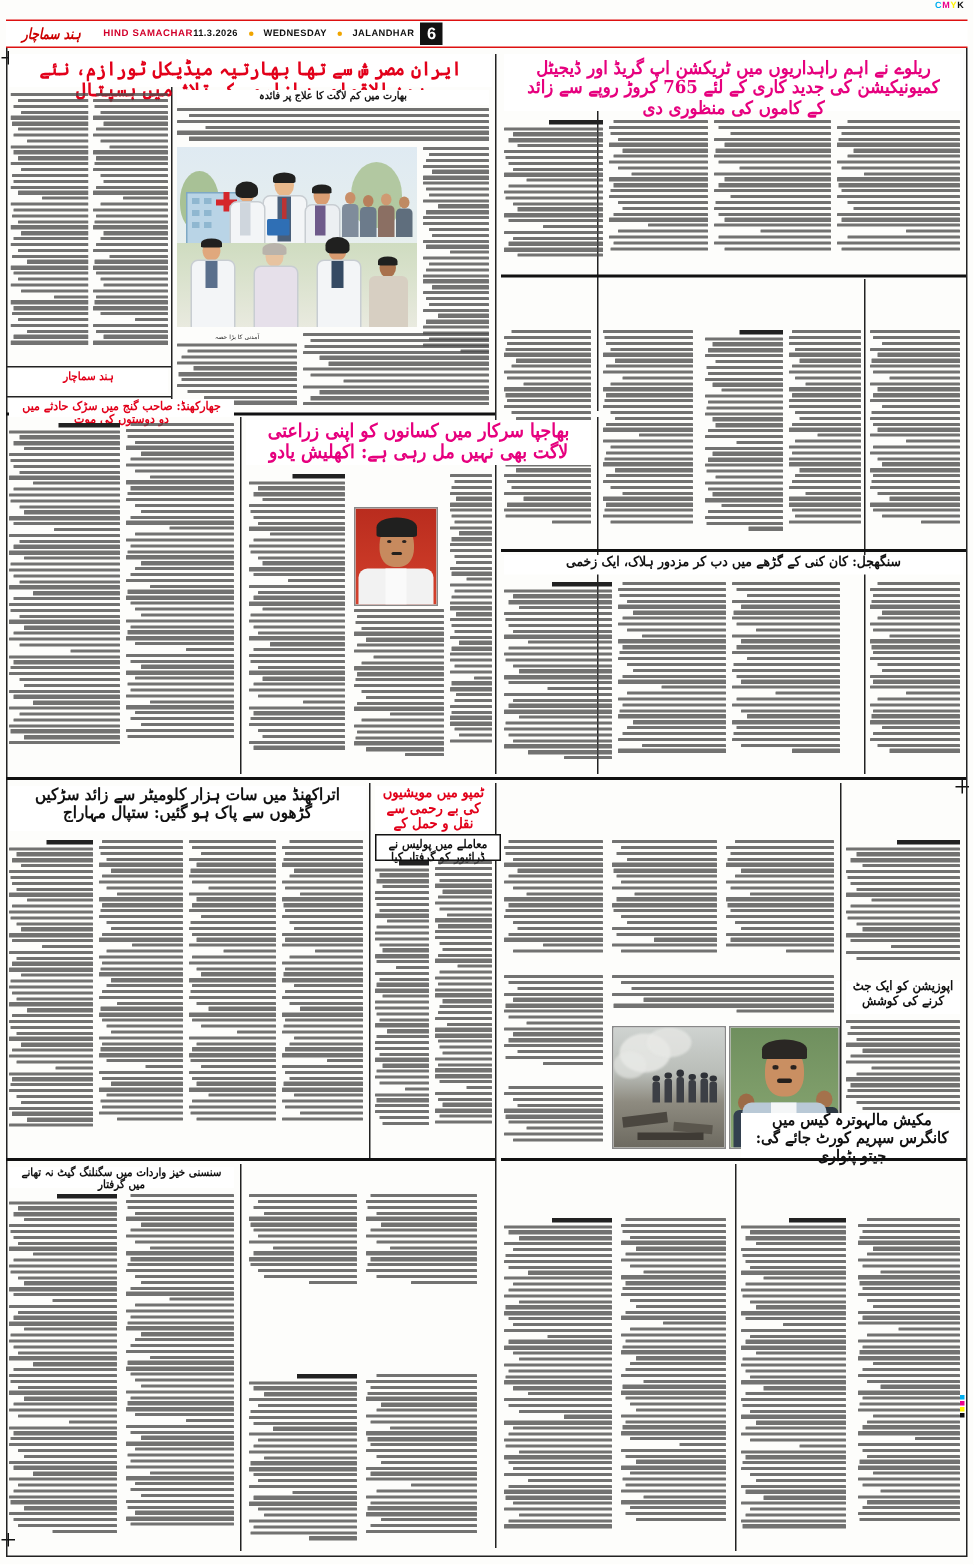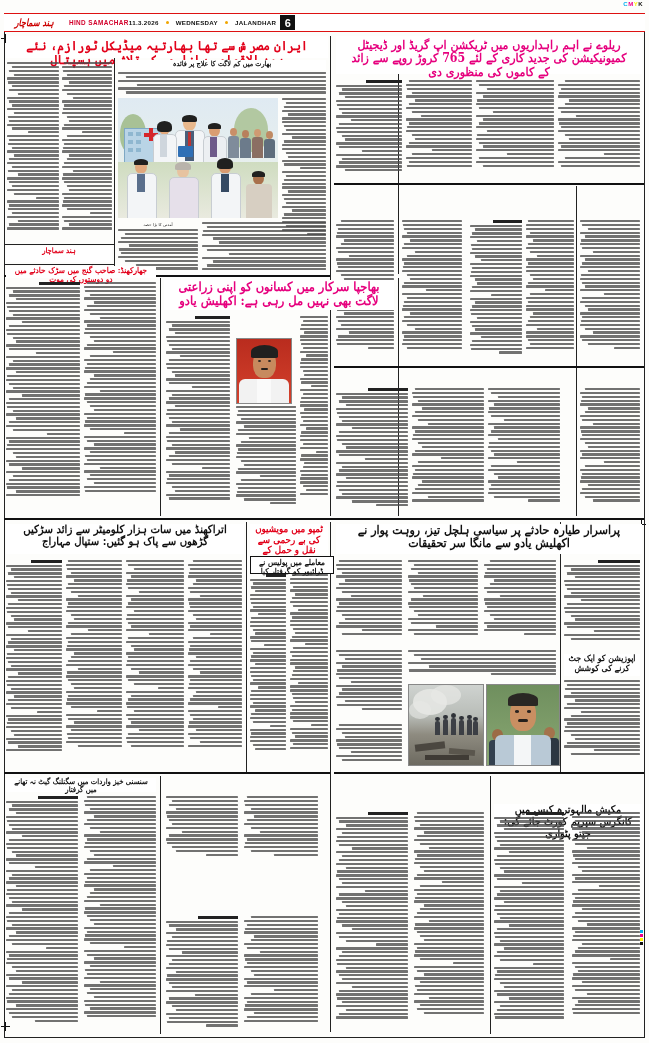--- a/index.html
+++ b/index.html
@@ -685,20 +685,23 @@
       <div class="tl s1"></div>
       <div class="tl s3"></div>
     <div class="tl s6"></div>
       <div class="tl s1"></div>
       <div class="tl s2"></div>
       <div class="tl s4"></div>
     <div class="tl s1"></div>
       <div class="tl s3"></div>
   </div>
 
+  <div class="blk" style="left:336px;top:370px;width:306px;height:13px">
+    <div class="hl hl-blk" style="font-size:9px">سنگھجل: کان کنی کے گڑھے میں دب کر مزدور ہلاک، ایک زخمی</div>
+  </div>
   <div class="col" style="position:absolute;left:336px;top:388px;width:72px;height:124px">
     <div class="dateline"></div>
     <div class="tl s1"></div>
       <div class="tl s3"></div>
       <div class="tl s2"></div>
       <div class="tl s5"></div>
     <div class="tl s1"></div>
       <div class="tl s4"></div>
       <div class="tl s2"></div>
       <div class="tl s3"></div>
@@ -1390,23 +1393,20 @@
       <div class="tl s3"></div>
       <div class="tl s8"></div>
     <div class="tl s1"></div>
       <div class="tl s2"></div>
       <div class="tl s5"></div>
       <div class="tl s1"></div>
     <div class="tl s3"></div>
       <div class="tl s4"></div>
   </div>
 
-  <div class="blk" style="left:336px;top:524px;width:306px;height:30px">
-    <div class="hl hl-blk" style="font-size:12px">پراسرار طیارہ حادثے پر سیاسی ہلچل تیز، روہت پوار نے اکھلیش یادو سے مانگا سر تحقیقات</div>
-  </div>
 
   <div class="col" style="position:absolute;left:564px;top:560px;width:76px;height:90px">
     <div class="dateline"></div>
     <div class="tl s1"></div>
       <div class="tl s3"></div>
       <div class="tl s2"></div>
       <div class="tl s5"></div>
     <div class="tl s1"></div>
       <div class="tl s4"></div>
       <div class="tl s2"></div>
@@ -1597,21 +1597,21 @@
       <div class="tl s3"></div>
       <div class="tl s5"></div>
     <div class="tl s1"></div>
       <div class="tl s4"></div>
       <div class="tl s2"></div>
       <div class="tl s6"></div>
     <div class="tl s1"></div>
       <div class="tl s3"></div>
   </div>
 
-  <div class="blk" style="left:494px;top:804px;width:148px;height:30px">
+  <div class="blk" style="left:494px;top:742px;width:148px;height:30px">
     <div class="hl hl-blk" style="font-size:10.5px">مکیش مالہوترہ کیس میں کانگرس سپریم کورٹ جائے گی: جیتو پٹواری</div>
   </div>
   <div class="blk" style="left:6px;top:778px;width:150px;height:14px">
     <div class="hl hl-blk" style="font-size:7.5px">سنسنی خیز واردات میں سگنلنگ گیٹ نہ تھانے میں گرفتار</div>
   </div>
 
   <div class="col" style="position:absolute;left:6px;top:796px;width:72px;height:236px">
     <div class="dateline"></div>
     <div class="tl s1"></div>
       <div class="tl s3"></div>

